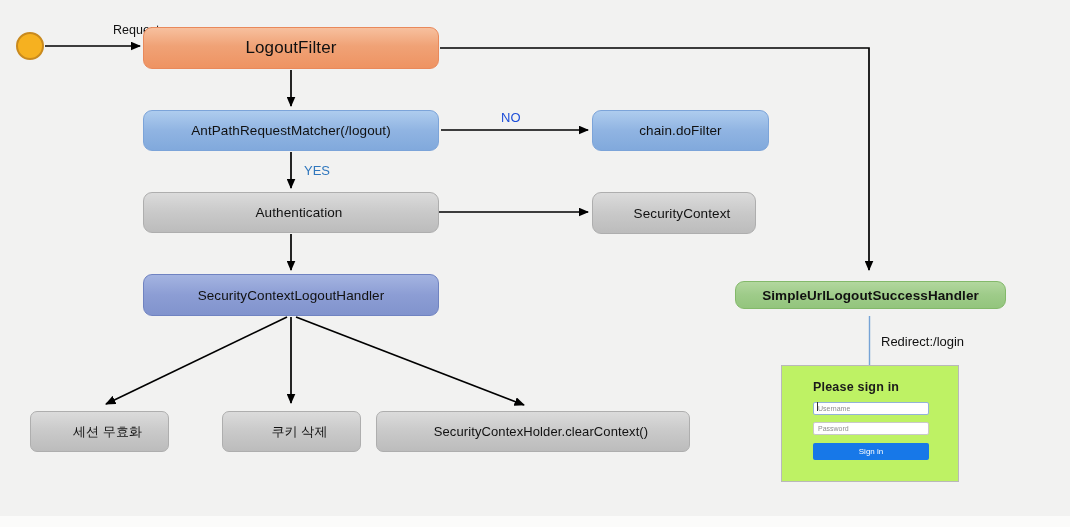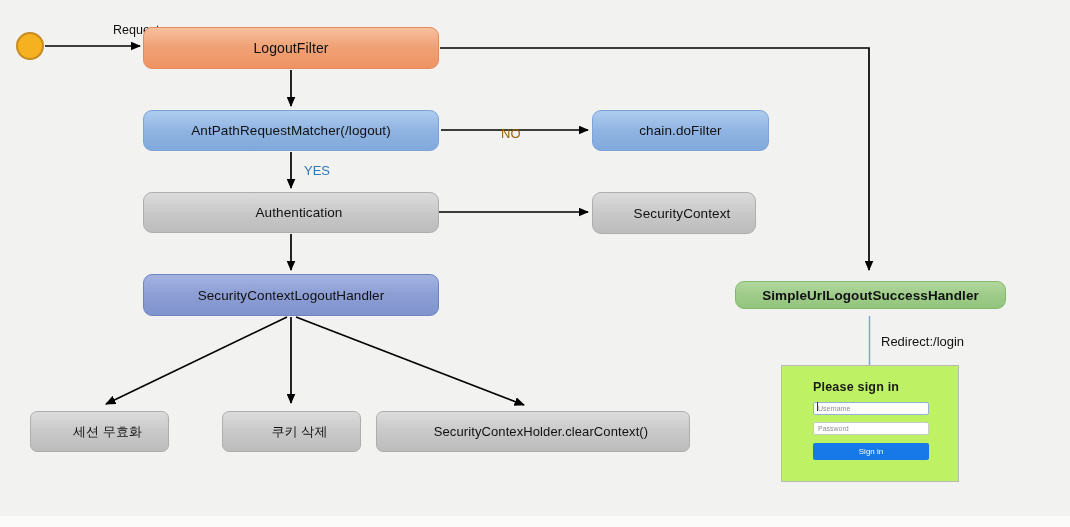--- a/index.html
+++ b/index.html
@@ -21,21 +21,21 @@
     display: flex;
     align-items: center;
     justify-content: center;
     font-size: 13.5px;
     color: #111;
     border-radius: 9px;
     border: 1px solid transparent;
     text-align: center;
     letter-spacing: 0.1px;
   }
-  .node.big { font-size: 14px; }
+  .node.big { font-size: 17px; }
   .node.small { border-radius: 7px; font-size: 13px; }
 
   .orange {
     background: linear-gradient(180deg, #f7c09e 0%, #f0a276 45%, #ee9362 100%);
     border-color: #e9895b;
   }
   .blue {
     background: linear-gradient(180deg, #aeccee 0%, #90b4e2 50%, #81a9dc 100%);
     border-color: #7ca4d9;
   }
@@ -56,21 +56,21 @@
   .start-circle {
     position: absolute;
     left: 16px; top: 32px;
     width: 28px; height: 28px;
     border-radius: 50%;
     background: #f6b120;
     border: 2px solid #c98a1e;
   }
 
   .lbl { position: absolute; font-size: 12.5px; color: #111; white-space: nowrap; }
-  .lbl.no  { left: 501px; top: 126px; color: #a16207; font-size: 13px; }
+  .lbl.no  { left: 501px; top: 110px; color: #1d4ed8; font-size: 13px; }
   .lbl.yes { left: 304px; top: 163px; color: #3077bd; font-size: 13px; }
   .lbl.request  { left: 65px;  top: 23px; margin-left: 48px; }
   .lbl.redirect { left: 881px; top: 334px; font-size: 13px; }
 
   .login-panel {
     position: absolute;
     left: 781px; top: 365px;
     width: 178px; height: 117px;
     background: #bef264;
     border: 1px solid #b9b9b9;

